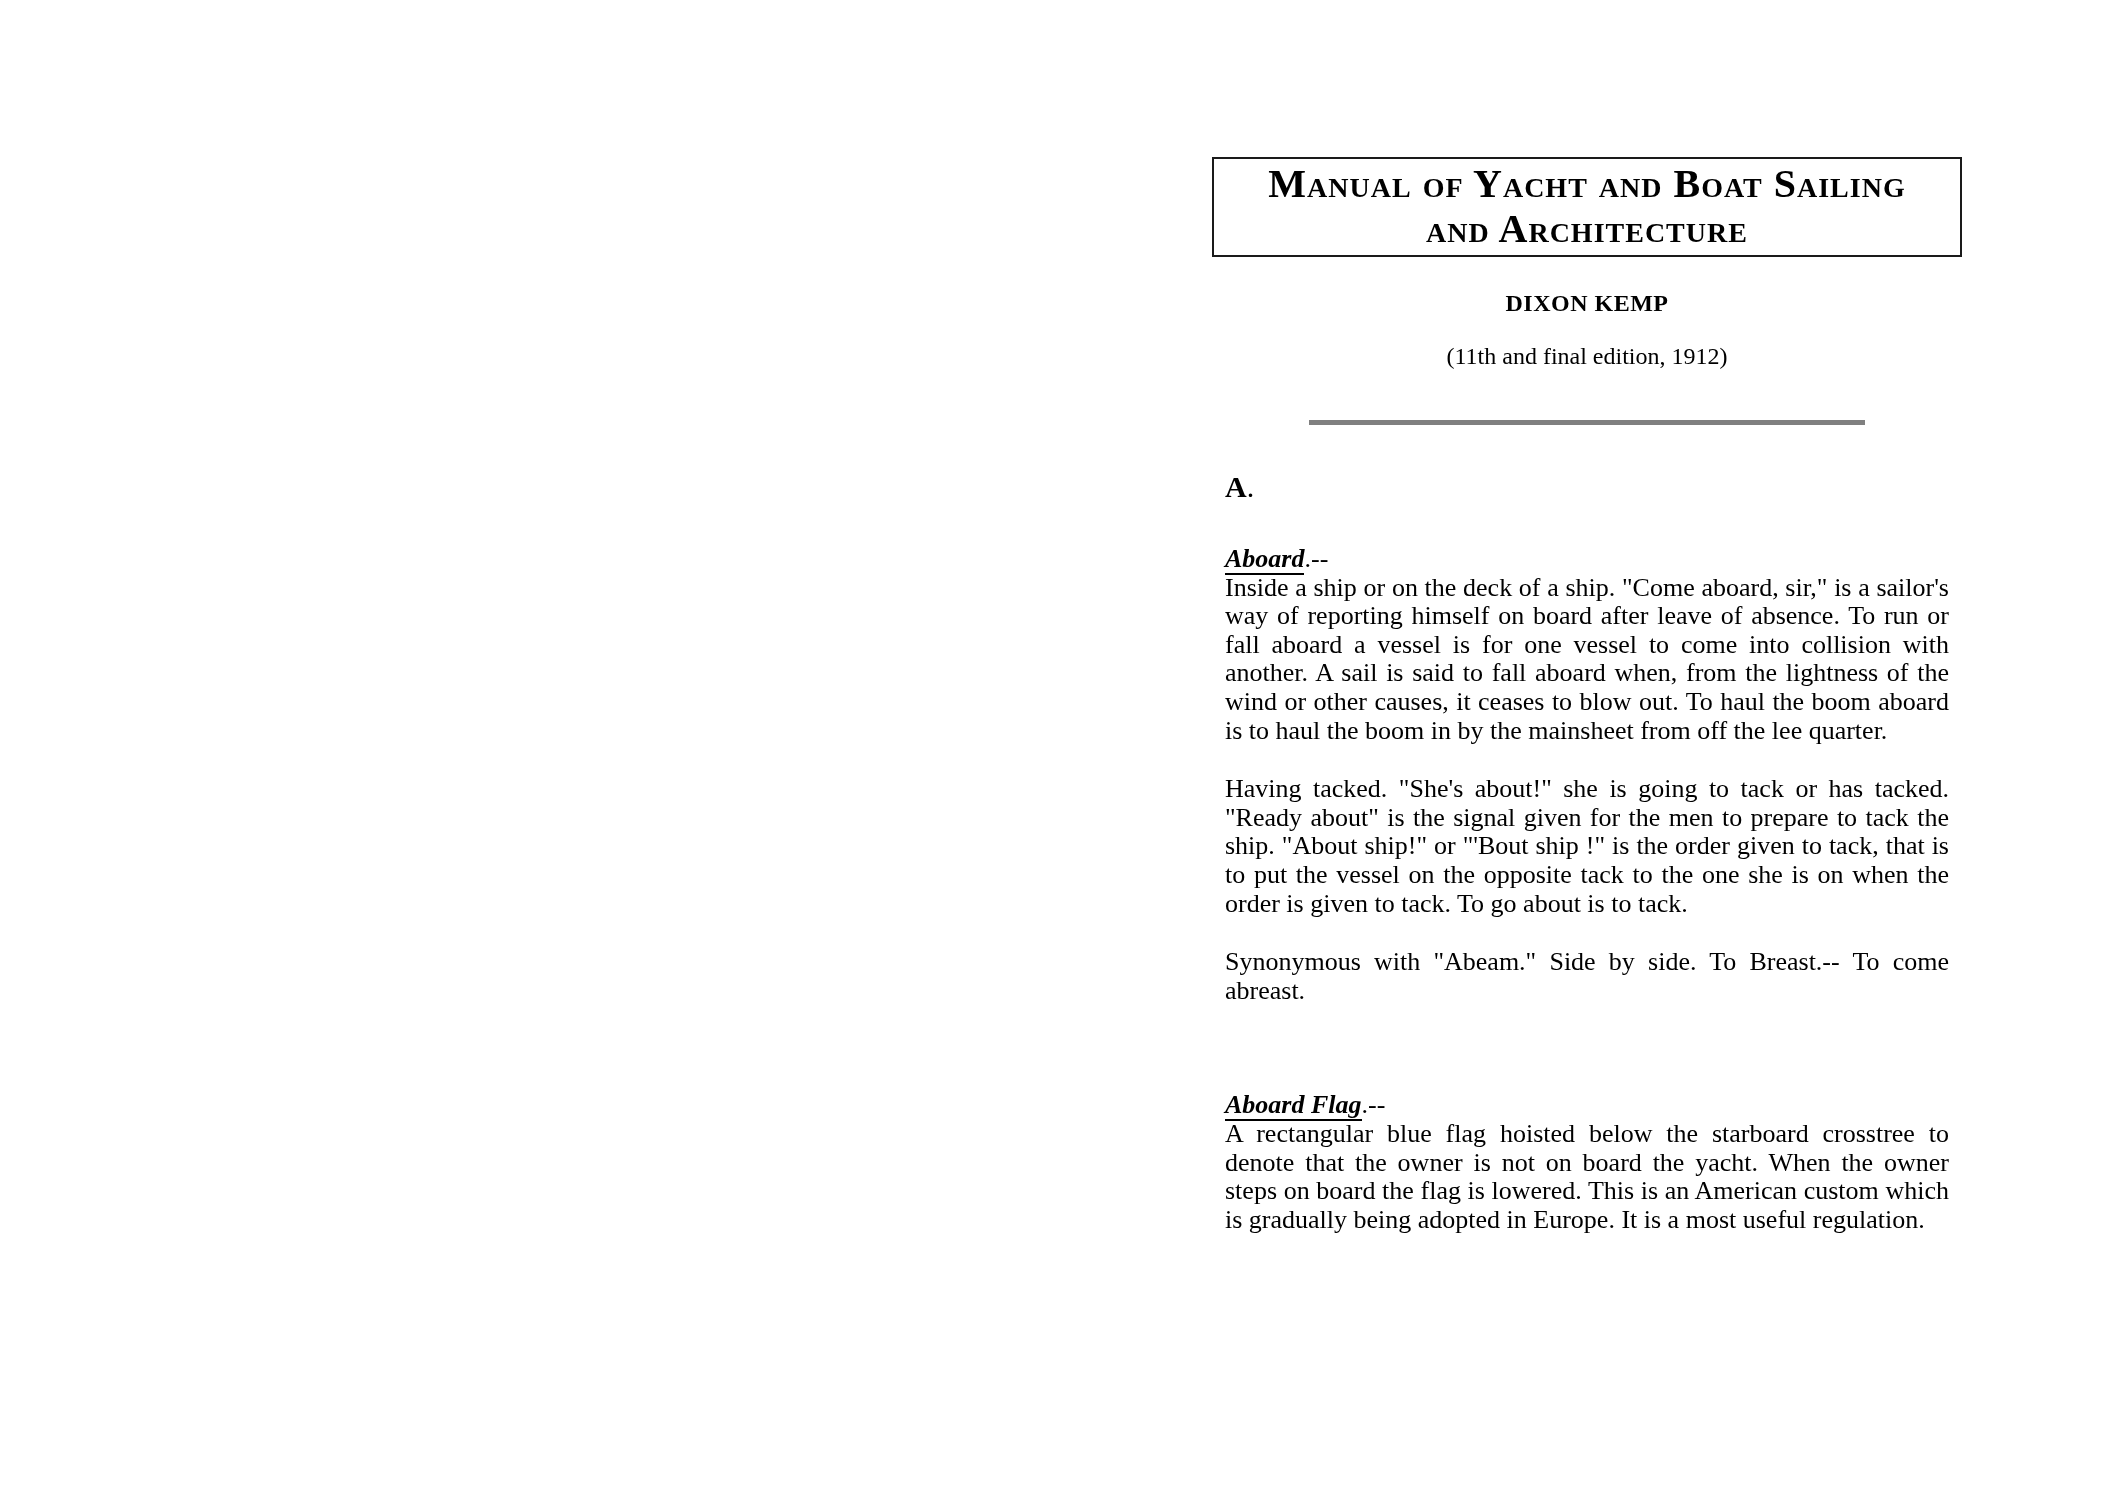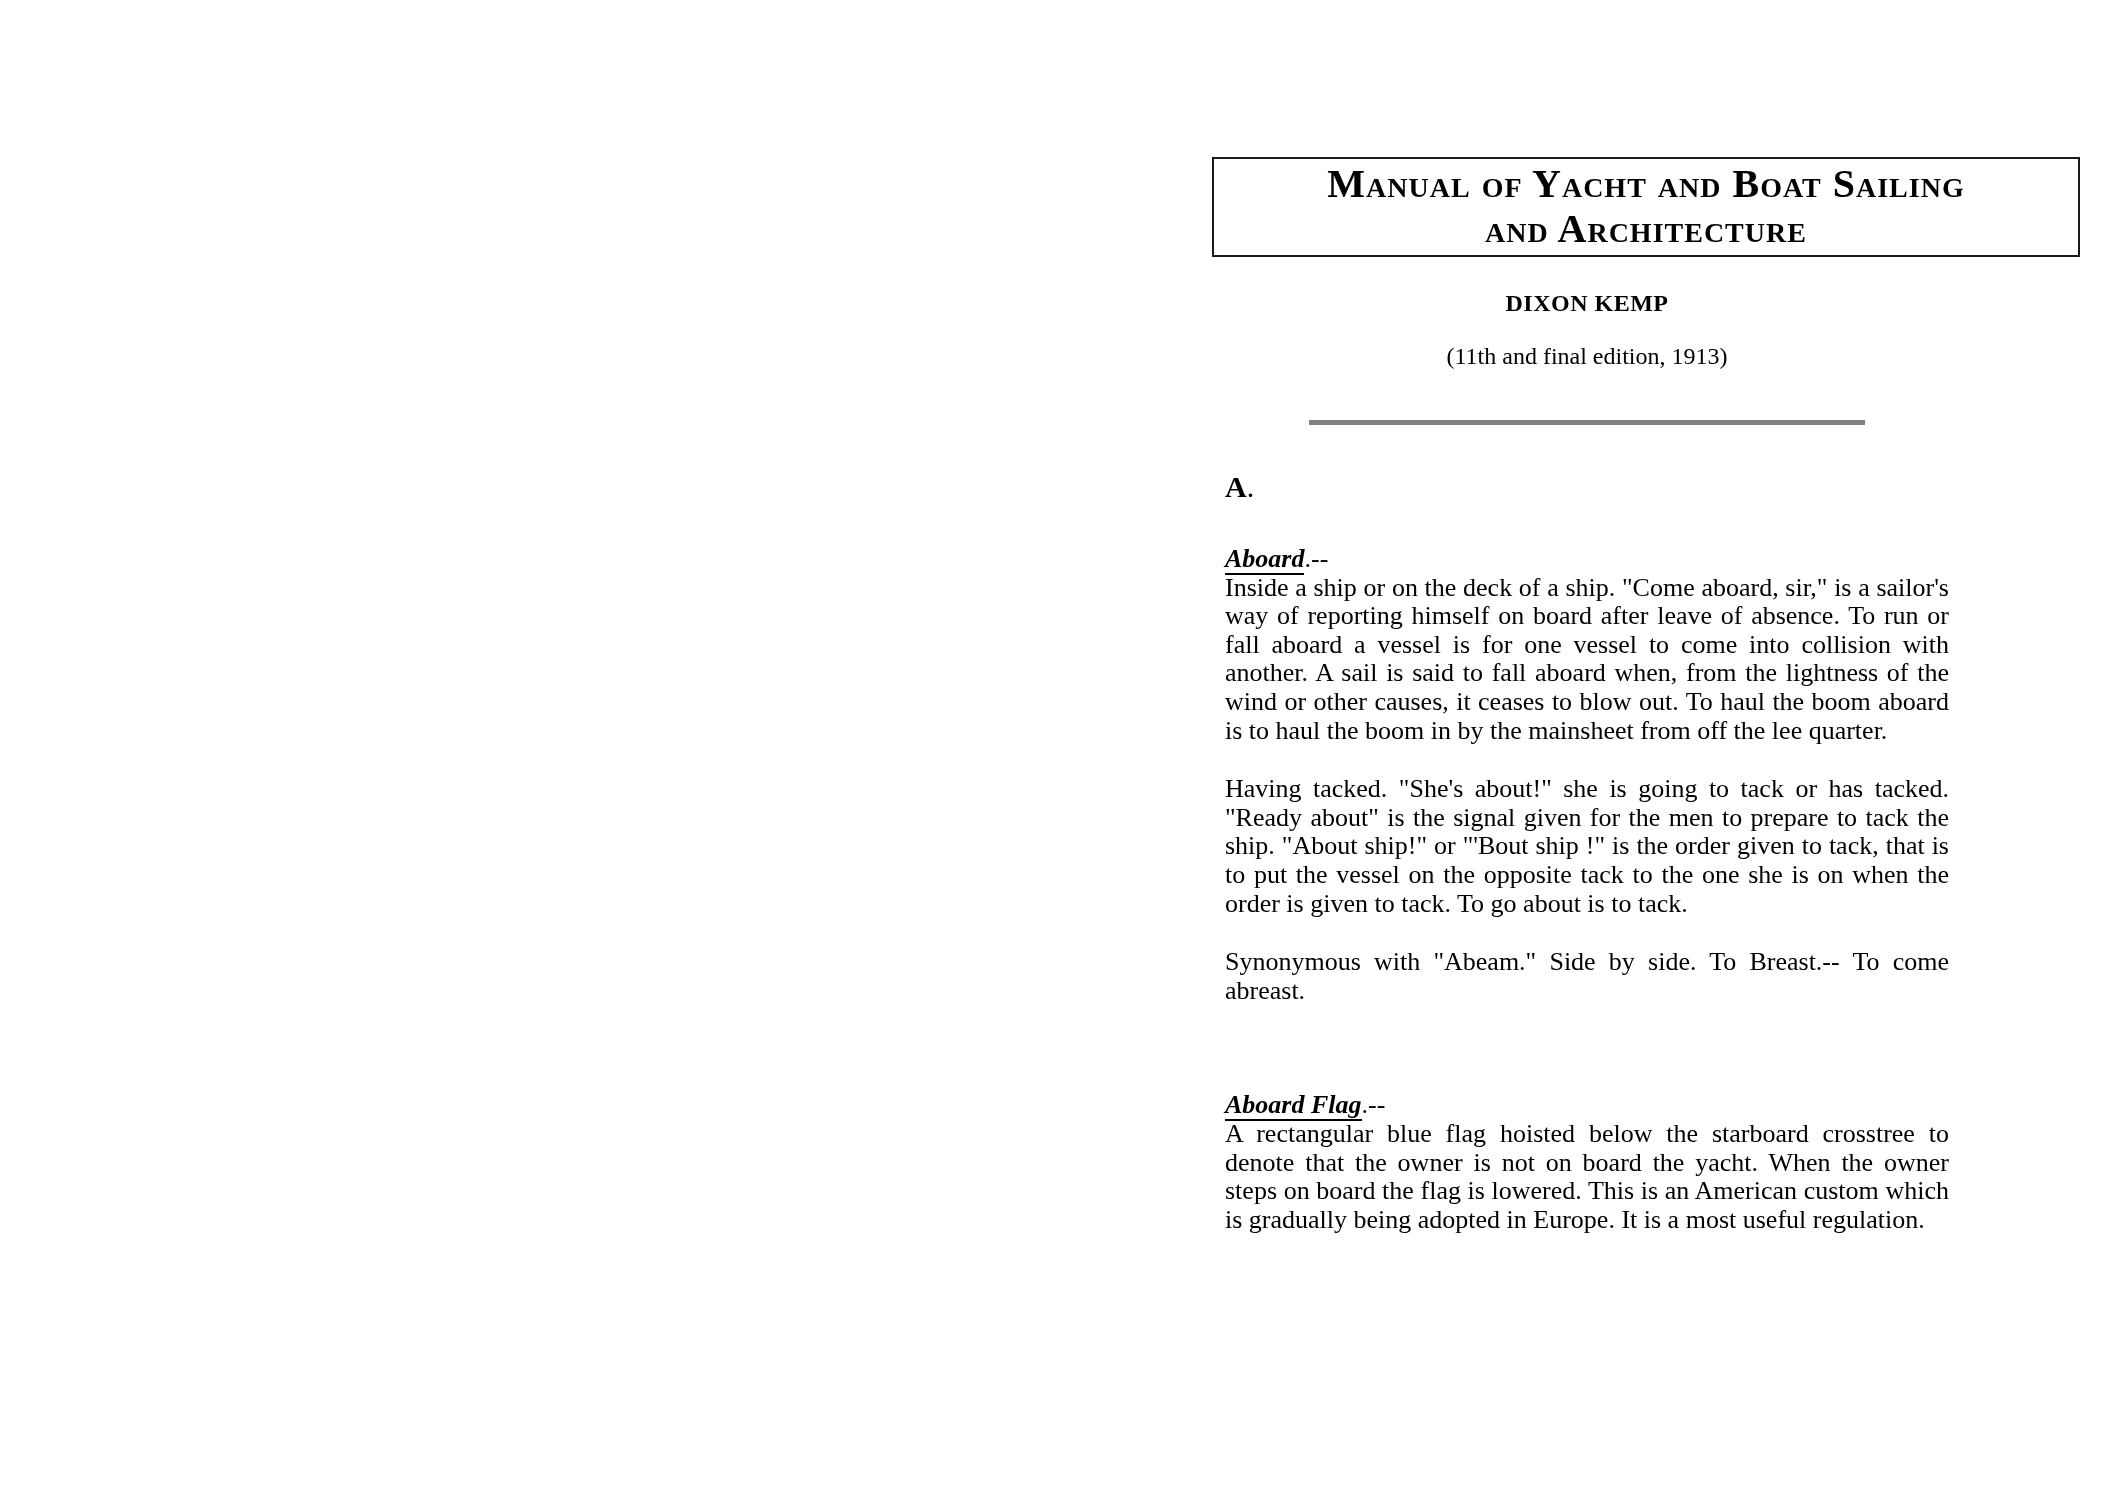--- a/index.html
+++ b/index.html
@@ -13,21 +13,21 @@
     overflow: hidden;
   }
   .column {
     position: absolute;
     left: 1212px;
     top: 157px;
     width: 750px;
   }
   .title-box {
     box-sizing: border-box;
-    width: 868px;
+    width: 750px;
     border: 2px solid #1a1a1a;
     padding: 2px 0 4px 0;
     text-align: center;
   }
   .title-line {
     font-variant: small-caps;
     font-weight: bold;
     font-size: 40px;
     line-height: 45px;
     letter-spacing: 1px;
@@ -90,21 +90,21 @@
 <div class="canvas">
   <div class="column">
 
     <div class="title-box">
       <div class="title-line">Manual of Yacht and Boat Sailing</div>
       <div class="title-line">and Architecture</div>
     </div>
 
     <div class="author">DIXON KEMP</div>
 
-    <div class="edition">(11th and final edition, 1913)</div>
+    <div class="edition">(11th and final edition, 1912)</div>
 
     <div class="rule"></div>
 
     <div class="section-heading"><span class="section-letter">A</span><span class="section-suffix">.</span></div>
 
     <div class="entries">
 
       <div class="entry first">
         <div class="entry-head"><span class="entry-term">Aboard</span><span class="entry-sep">.--</span></div>
         <p class="entry-def">Inside a ship or on the deck of a ship. "Come aboard, sir," is a sailor's way of reporting himself on board after leave of absence. To run or fall aboard a vessel is for one vessel to come into collision with another. A sail is said to fall aboard when, from the lightness of the wind or other causes, it ceases to blow out. To haul the boom aboard is to haul the boom in by the mainsheet from off the lee quarter.</p>

